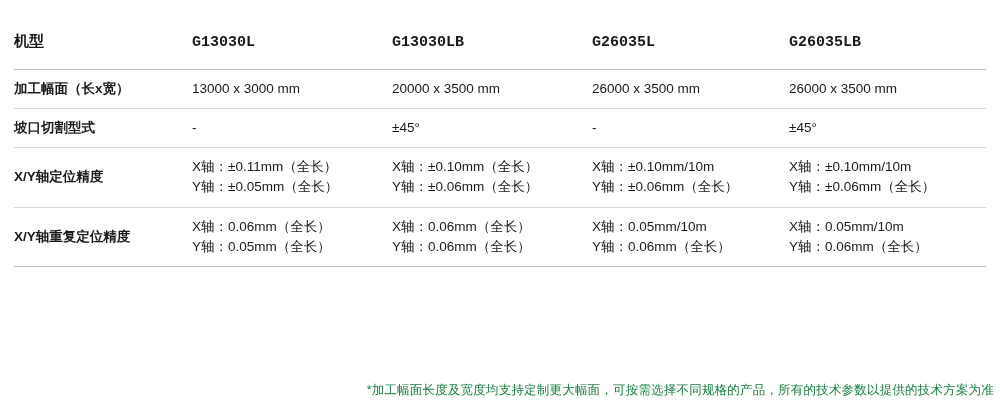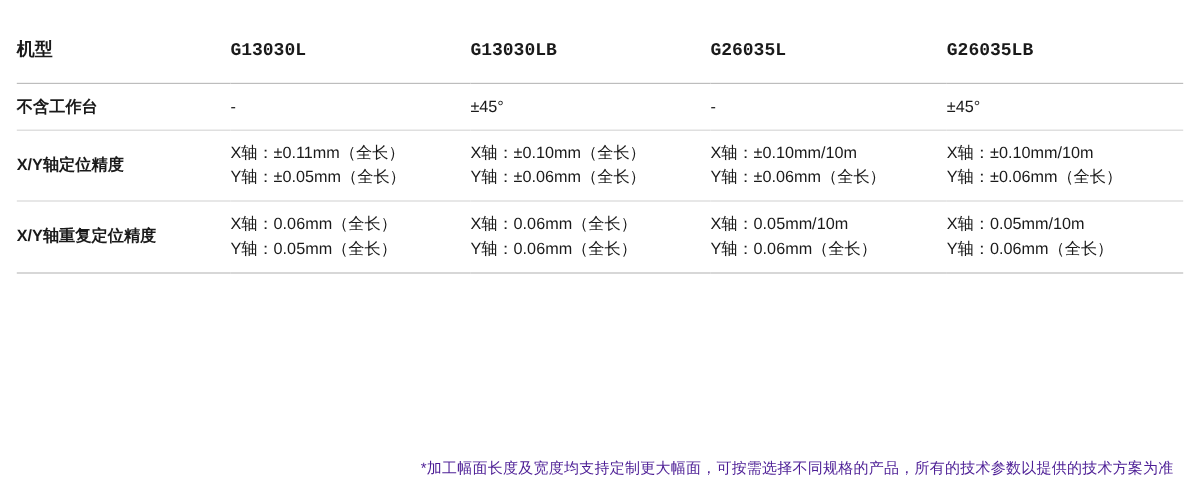--- a/index.html
+++ b/index.html
@@ -65,24 +65,24 @@
   .tall td {
     padding-top: 7px;
     padding-bottom: 7px;
     font-size: 12.5px;
   }
   .tall td:first-child {
     font-size: 13.5px;
   }
   .footnote {
     position: absolute;
-    right: 22px;
+    right: 6px;
     bottom: 26px;
     font-size: 12.5px;
-    color: #4c1d95;
+    color: #15803d;
     letter-spacing: 0.2px;
   }
 </style>
 </head>
 <body>
 
 <div class="sheet">
 
   <table class="spec">
     <colgroup>
@@ -96,23 +96,38 @@
       <tr>
         <th>机型</th>
         <th>G13030L</th>
         <th>G13030LB</th>
         <th>G26035L</th>
         <th>G26035LB</th>
       </tr>
     </thead>
     <tbody>
 
+      <tr>
+        <td>加工幅面（长x宽）</td>
+        <td>
+            <span class="cellline">13000 x 3000 mm</span>
+          </td>
+        <td>
+            <span class="cellline">20000 x 3500 mm</span>
+          </td>
+        <td>
+            <span class="cellline">26000 x 3500 mm</span>
+          </td>
+        <td>
+            <span class="cellline">26000 x 3500 mm</span>
+          </td>
+      </tr>
 
       <tr>
-        <td>不含工作台</td>
+        <td>坡口切割型式</td>
         <td>
             <span class="cellline">-</span>
           </td>
         <td>
             <span class="cellline">±45°</span>
           </td>
         <td>
             <span class="cellline">-</span>
           </td>
         <td>

